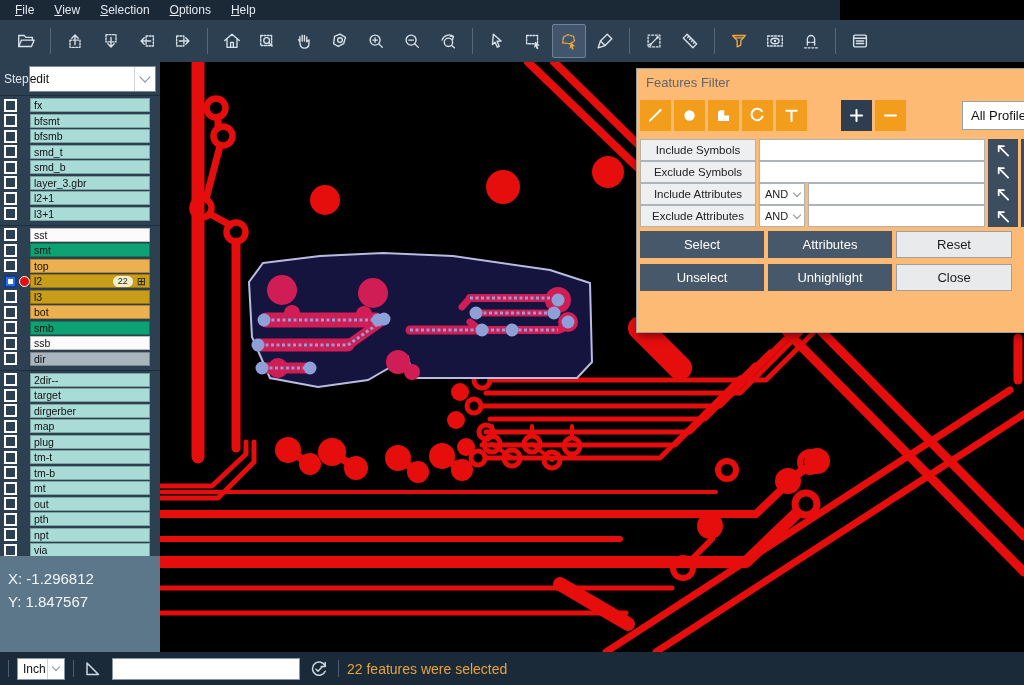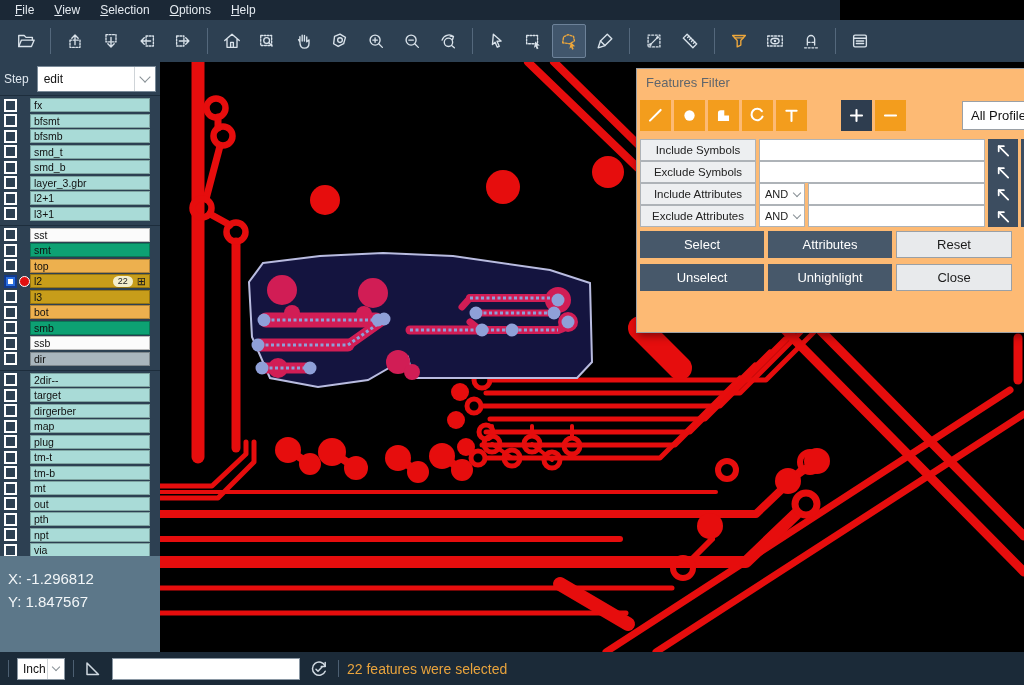--- a/index.html
+++ b/index.html
@@ -15,24 +15,24 @@
         border-radius:2px;background:transparent;border:1px solid transparent;}
   .tbtn svg{width:24px;height:24px;}
   .tbtn svg .st{stroke:#d9e2ea;fill:none;stroke-width:1.5;stroke-linecap:round;stroke-linejoin:round;}
   .tbtn svg .fl{fill:#d9e2ea;stroke:none;}
   .tbtn.accent svg .st{stroke:#eda73c;}
   .tbtn.accent svg .fl{fill:#eda73c;}
   .tbtn.active{background:#41566c;border:1px solid #6d8299;}
   .tsep{width:1px;height:26px;background:#54687c;margin:0 6px;}
   
   .sidebar{position:absolute;left:0;top:62px;width:160px;height:590px;background:#2d4052;box-sizing:border-box;}
-  .steprow{height:33px;display:flex;align-items:center;padding:0 4px;gap:8px;}
+  .steprow{height:33px;display:flex;align-items:center;padding:0 4px;gap:0;}
   .steplabel{color:#dfe7ee;font-size:12px;}
   .stepselect{flex:1;height:24px;background:#fff;border:1px solid #7a8a98;display:flex;align-items:center;
-              padding-left:6px;font-size:12px;color:#111;text-align:right;}
+              padding-left:0;font-size:12px;color:#111;text-align:right;}
   .stepselect .chevbox{margin-left:auto;width:20px;height:100%;border-left:1px solid #cfd4d8;
                        display:flex;align-items:center;justify-content:center;}
   .chev{width:7px;height:7px;border-right:1.6px solid #889096;border-bottom:1.6px solid #889096;
         transform:rotate(45deg);margin-top:-3px;}
   .layer-list{position:absolute;left:0;top:33px;width:160px;}
   .layer-group{margin-bottom:4px;border-top:1px solid #1d2d3c;padding-top:2px;}
   .layer-row{display:flex;align-items:center;height:14px;margin-bottom:1.5px;}
   .cb-cell{width:30px;display:flex;align-items:center;gap:2px;padding-left:4px;box-sizing:border-box;}
   .cb{width:9px;height:9px;border:2px solid #fff;background:#2d4052;display:inline-block;position:relative;}
   .cb.checked{background:#2a6ee0;border-color:#123a8a;}

